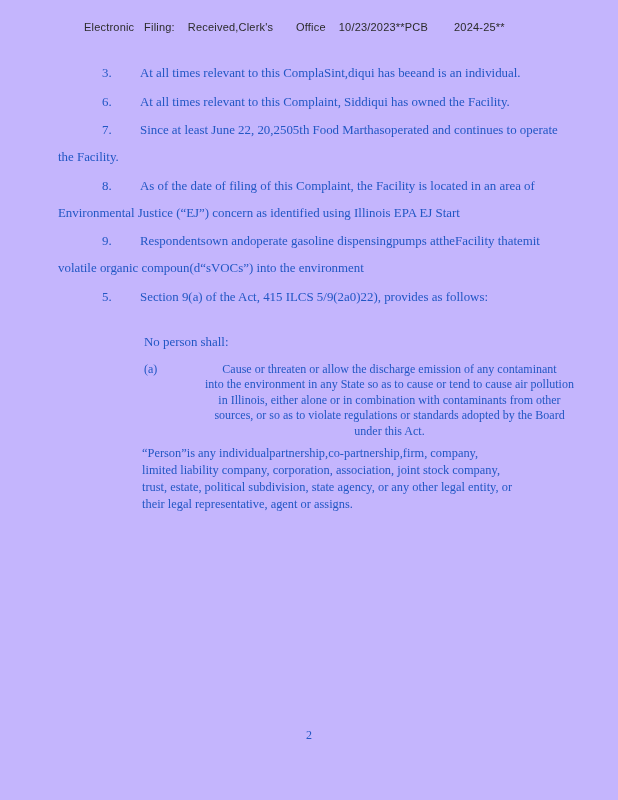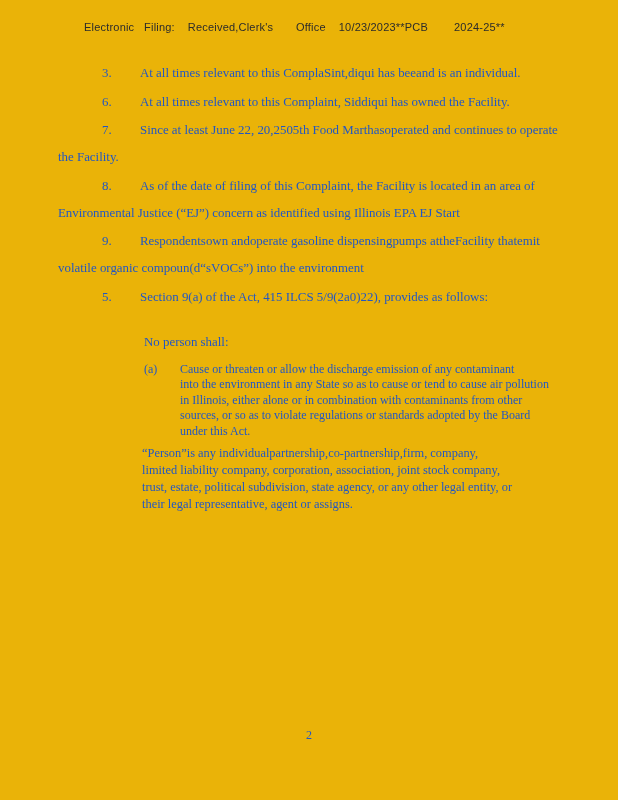--- a/index.html
+++ b/index.html
@@ -1,20 +1,20 @@
 <!DOCTYPE html>
 <html><head>
 <meta charset="utf-8">
 <style>
   html, body { margin: 0; padding: 0; background: #ffffff; }
   .page {
     position: relative;
     width: 618px;
     height: 800px;
-    background: #eab308;
+    background: #c4b5fd;
     overflow: hidden;
     font-family: "Liberation Serif", serif;
     color: #2257c4;
   }
   .doc-header {
     position: absolute;
     top: 21px;
     left: 84px;
     font-family: "Liberation Sans", sans-serif;
     font-size: 11px;
@@ -22,21 +22,21 @@
     white-space: pre;
     letter-spacing: 0.2px;
   }
   .content {
     position: absolute;
     top: 60px;
     left: 58px;
     width: 552px;
   }
   .blk { margin: 0; }
-  .ptext { white-space: pre-wrap; }
+  .ptext { white-space: pre-wrap; text-align: center; }
   .numbered {
     font-size: 12.9px;
     line-height: 27px;
     margin: 0 0 1.5px 0;
     text-indent: 44px;
   }
   .numbered .pnum {
     display: inline-block;
     width: 38px;
     text-indent: 0;

